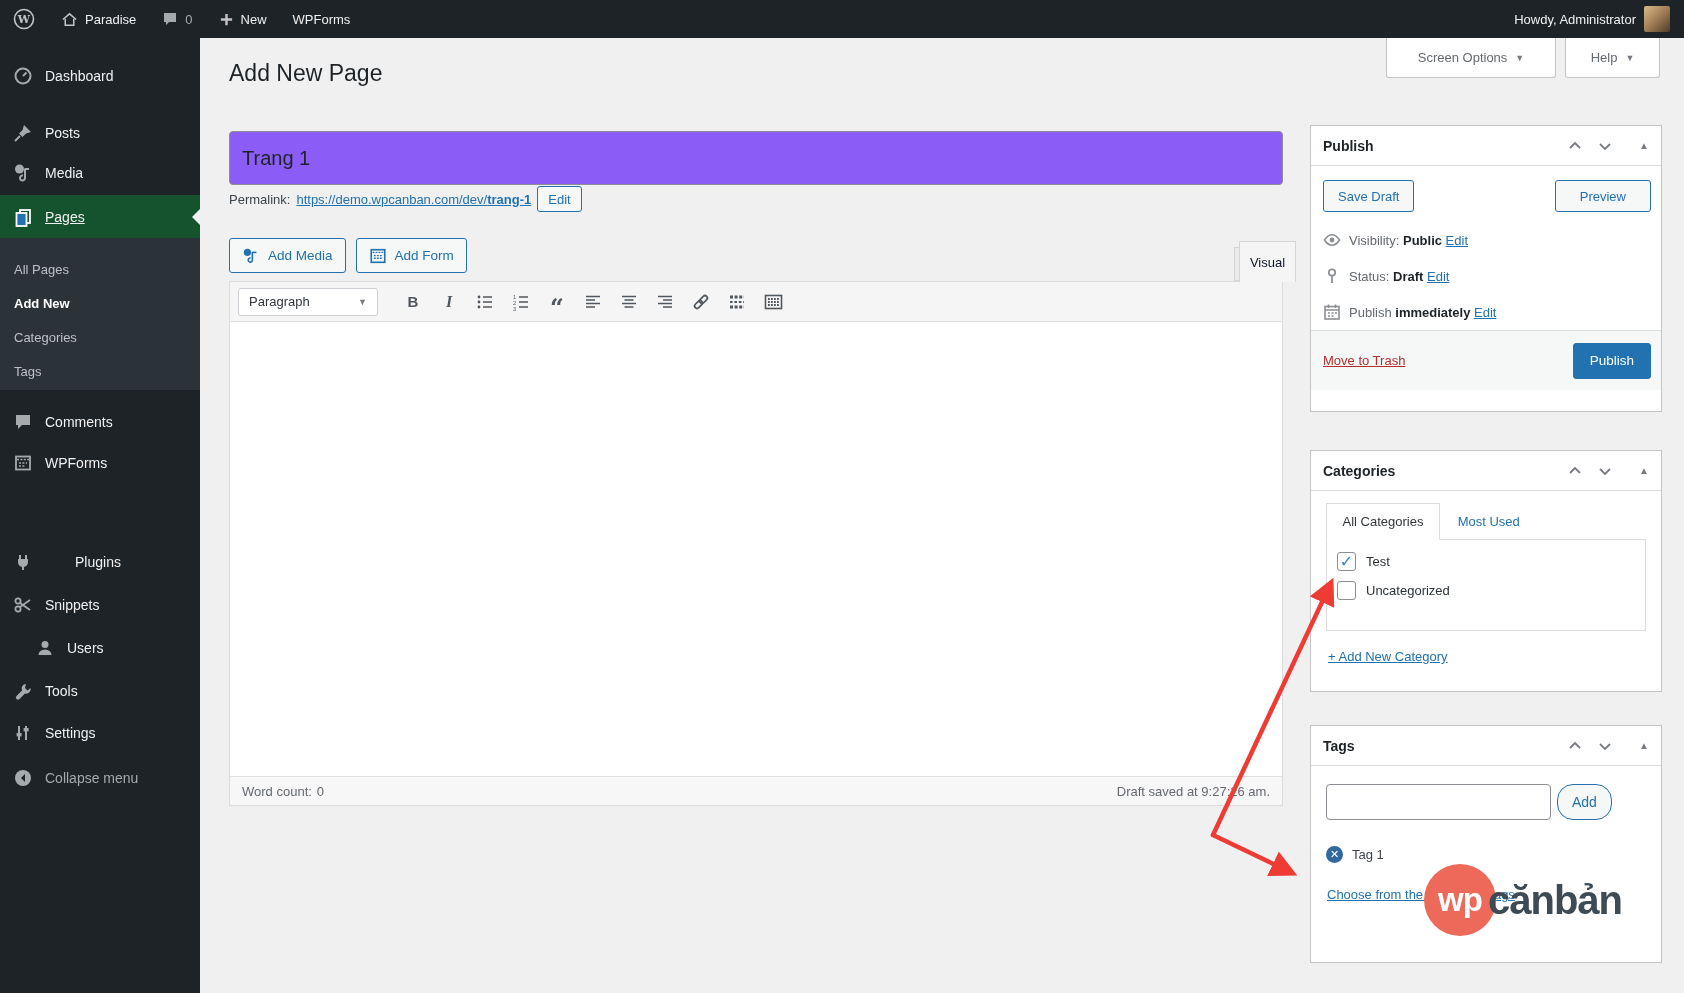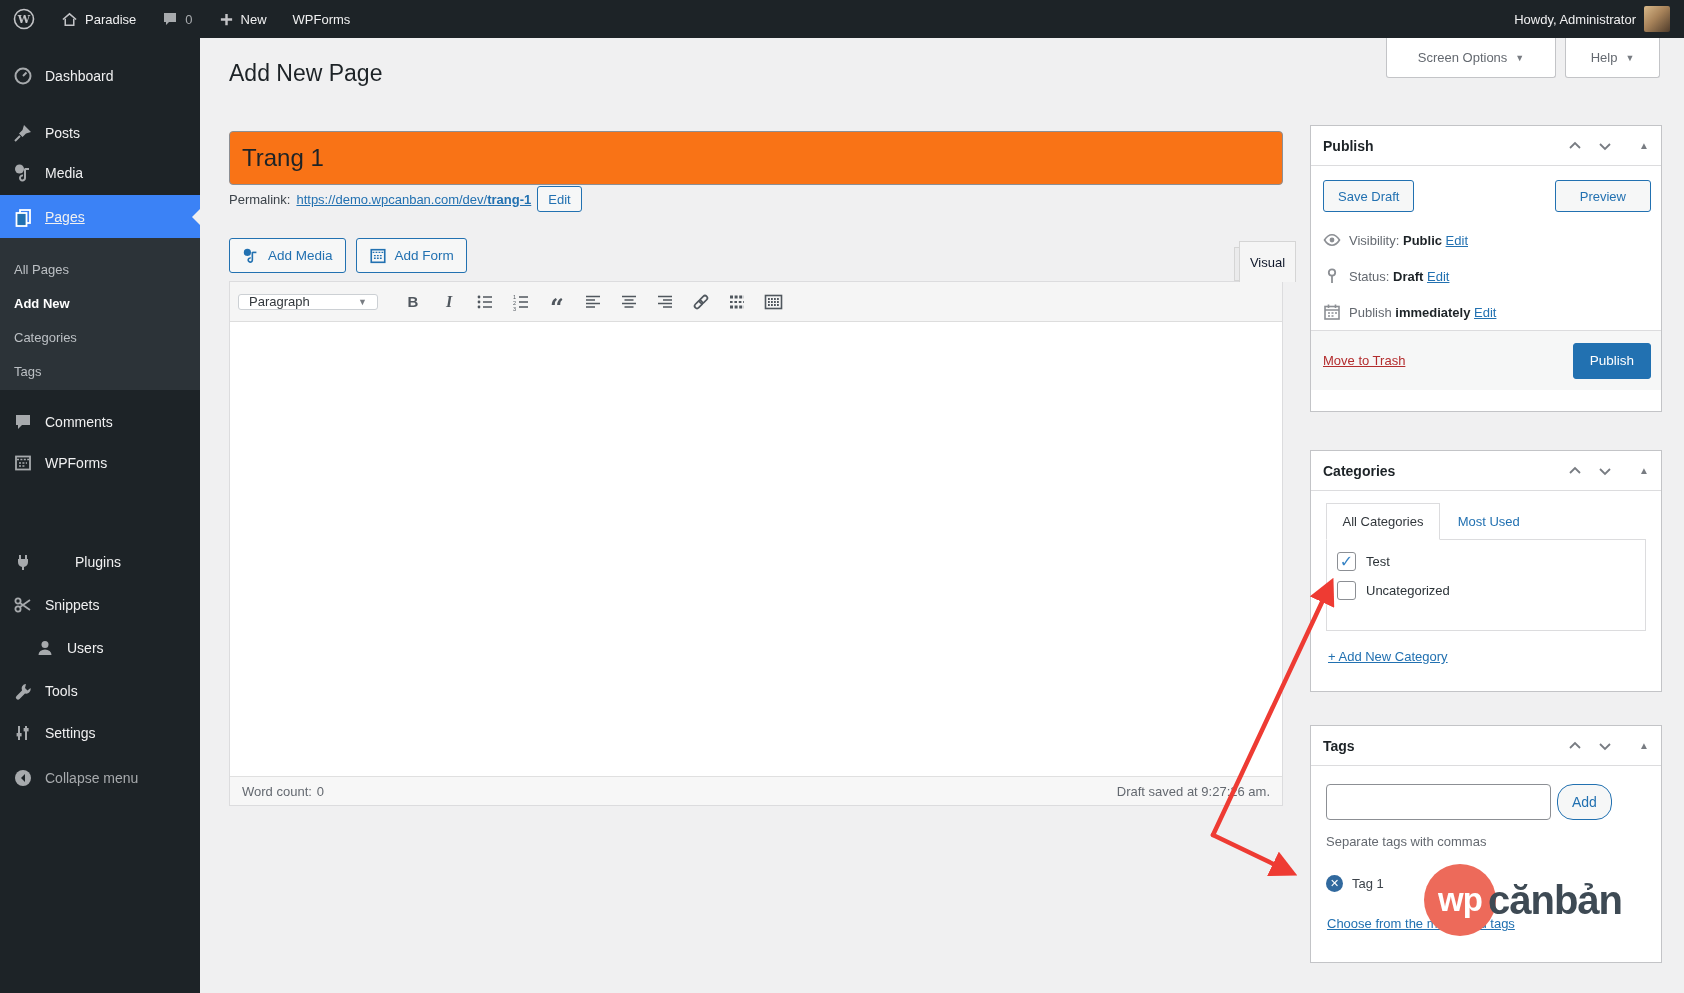--- a/index.html
+++ b/index.html
@@ -15,49 +15,49 @@
   .avatar { width:26px; height:26px; border-radius:2px; background:linear-gradient(135deg,#d8b98a 0%,#a8835a 45%,#4e3b2a 100%); }
 
   
   .screen-tab { position:absolute; top:38px; height:40px; background:#fff; border:1px solid #c3c4c7; border-top:none; border-radius:0 0 3px 3px; color:#646970; display:flex; align-items:center; gap:8px; justify-content:center; cursor:pointer; z-index:20; font-size:13px; }
   .caret { font-size:9px; color:#787c82; }
 
   
   .sidebar { position:absolute; left:0; top:38px; width:200px; height:955px; background:#1d2327; z-index:25; }
   .menu-item { position:absolute; left:0; width:200px; height:40px; display:flex; align-items:center; gap:12px; padding-left:13px; color:#f0f0f1; font-size:14px; cursor:pointer; }
   .menu-item .mi-icon { width:20px; height:20px; color:#a7aaad; flex:0 0 20px; }
-  .menu-item.active { background:#3b82f6;text-decoration:underline; }
+  .menu-item.active { background:#14532d;text-decoration:underline; }
   .menu-item.active .mi-icon { color:#fff; }
   .menu-item.active::after { content:""; position:absolute; right:0; top:50%; margin-top:-8px; border:8px solid transparent; border-right-color:#f0f0f1; }
   .submenu { position:absolute; left:0; top:200px; width:200px; height:152px; background:#2c3338; }
   .submenu-item { position:absolute; left:0; width:200px; height:34px; display:flex; align-items:center; padding-left:14px; color:#bcc0c4; font-size:13px; cursor:pointer; }
   .submenu-item.current { color:#fff; font-weight:bold; }
 
   
   .page-title { position:absolute; left:229px; top:60px; font-size:23px; font-weight:400; color:#1d2327; }
-  .title-input { position:absolute; left:229px; top:131px; width:1054px; height:54px; border:1px solid #8c8f94; border-radius:4px; background:#f97316; font-size:24px; color:#1d2327; padding:0 12px; font-family:"Liberation Sans","DejaVu Sans",sans-serif; }
+  .title-input { position:absolute; left:229px; top:131px; width:1054px; height:54px; border:1px solid #8c8f94; border-radius:4px; background:#8b5cf6; font-size:20px; color:#1d2327; padding:0 12px; font-family:"Liberation Sans","DejaVu Sans",sans-serif; }
   .permalink-row { position:absolute; left:229px; top:186px; display:flex; align-items:center; gap:6px; }
   .permalink-row .plabel { color:#3c434a; }
   a.blue { color:#2271b1; text-decoration:underline; cursor:pointer; }
   .slug-bold { font-weight:bold; }
 
   .btn { display:inline-flex; align-items:center; justify-content:center; gap:8px; background:#f6f7f7; border:1px solid #2271b1; border-radius:3px; color:#2271b1; cursor:pointer; font-size:13px; }
   .btn-small { height:26px; padding:0 10px; }
   .btn-primary { background:#2271b1; border-color:#2271b1; color:#fff; }
 
   .media-btns { position:absolute; left:229px; top:238px; display:flex; gap:10px; }
   .media-btn { height:35px; padding:0 12px; font-size:13.5px; }
 
   .editor-tab { position:absolute; border:1px solid #d5d5d5; display:flex; align-items:center; justify-content:center; cursor:pointer; }
   .tab-visual { left:1239px; top:241px; width:57px; height:41px; background:#f5f5f5; border-bottom:none; color:#0f172a; z-index:6;text-align:center; }
   .tab-text  { left:1234px; top:247px; width:44px; height:34px; background:#ebebec; color:#646970; z-index:4; }
 
   .editor-wrap { position:absolute; left:229px; top:281px; width:1054px; height:525px; border:1px solid #dcdcde; background:#fff; z-index:5; }
   .editor-toolbar { height:40px; background:#f5f5f5; border-bottom:1px solid #dddddd; display:flex; align-items:center; padding:0 8px; gap:6px; }
-  .format-select { width:140px; height:16px; background:#fff; border:1px solid #ccd0d4; border-radius:3px; display:flex; align-items:center; justify-content:space-between; padding:0 10px; color:#32373c; cursor:pointer; margin-right:14px; }
+  .format-select { width:140px; height:28px; background:#fff; border:1px solid #ccd0d4; border-radius:3px; display:flex; align-items:center; justify-content:space-between; padding:0 10px; color:#32373c; cursor:pointer; margin-right:14px; }
   .tb-btn { width:30px; height:26px; display:flex; align-items:center; justify-content:center; color:#50575e; cursor:pointer; border-radius:2px; }
   .tb-btn b { font-size:15px; }
   .tb-btn i { font-family:"Liberation Serif","DejaVu Serif",serif; font-size:16px; font-weight:bold; }
   .tb-quote { font-family:"DejaVu Serif",serif; font-size:24px; font-weight:bold; line-height:10px; padding-top:12px; }
   .editor-canvas { height:454px; background:#fff; cursor:text; }
   .editor-statusbar { height:29px; background:#f7f7f7; border-top:1px solid #e0e0e0; display:flex; align-items:center; justify-content:space-between; padding:0 12px; color:#646970; }
   .wc { display:flex; gap:5px; }
 
   
   .metabox { position:absolute; left:1310px; width:352px; background:#fff; border:1px solid #c3c4c7; }
@@ -511,21 +511,20 @@
         </span>
       <span class="toggle-tri">▲</span>
     </span>
   </div>
   <div class="tag-input-row">
     <input class="tag-input" type="text" style="">
     <button class="btn tag-add-btn">
         <span>Add</span>
       </button>
   </div>
-  <div class="tag-hint">Separate tags with commas</div>
   <div class="tag-row">
     <span class="dismiss">✕</span>
     <span>Tag 1</span>
   </div>
   <a class="blue choose-tags">Choose from the most used tags</a>
 </div>
 
 <div class="wpcb-logo">
   <span class="wpcb-circle">wp</span>
   <span class="wpcb-text">cănbản</span>

